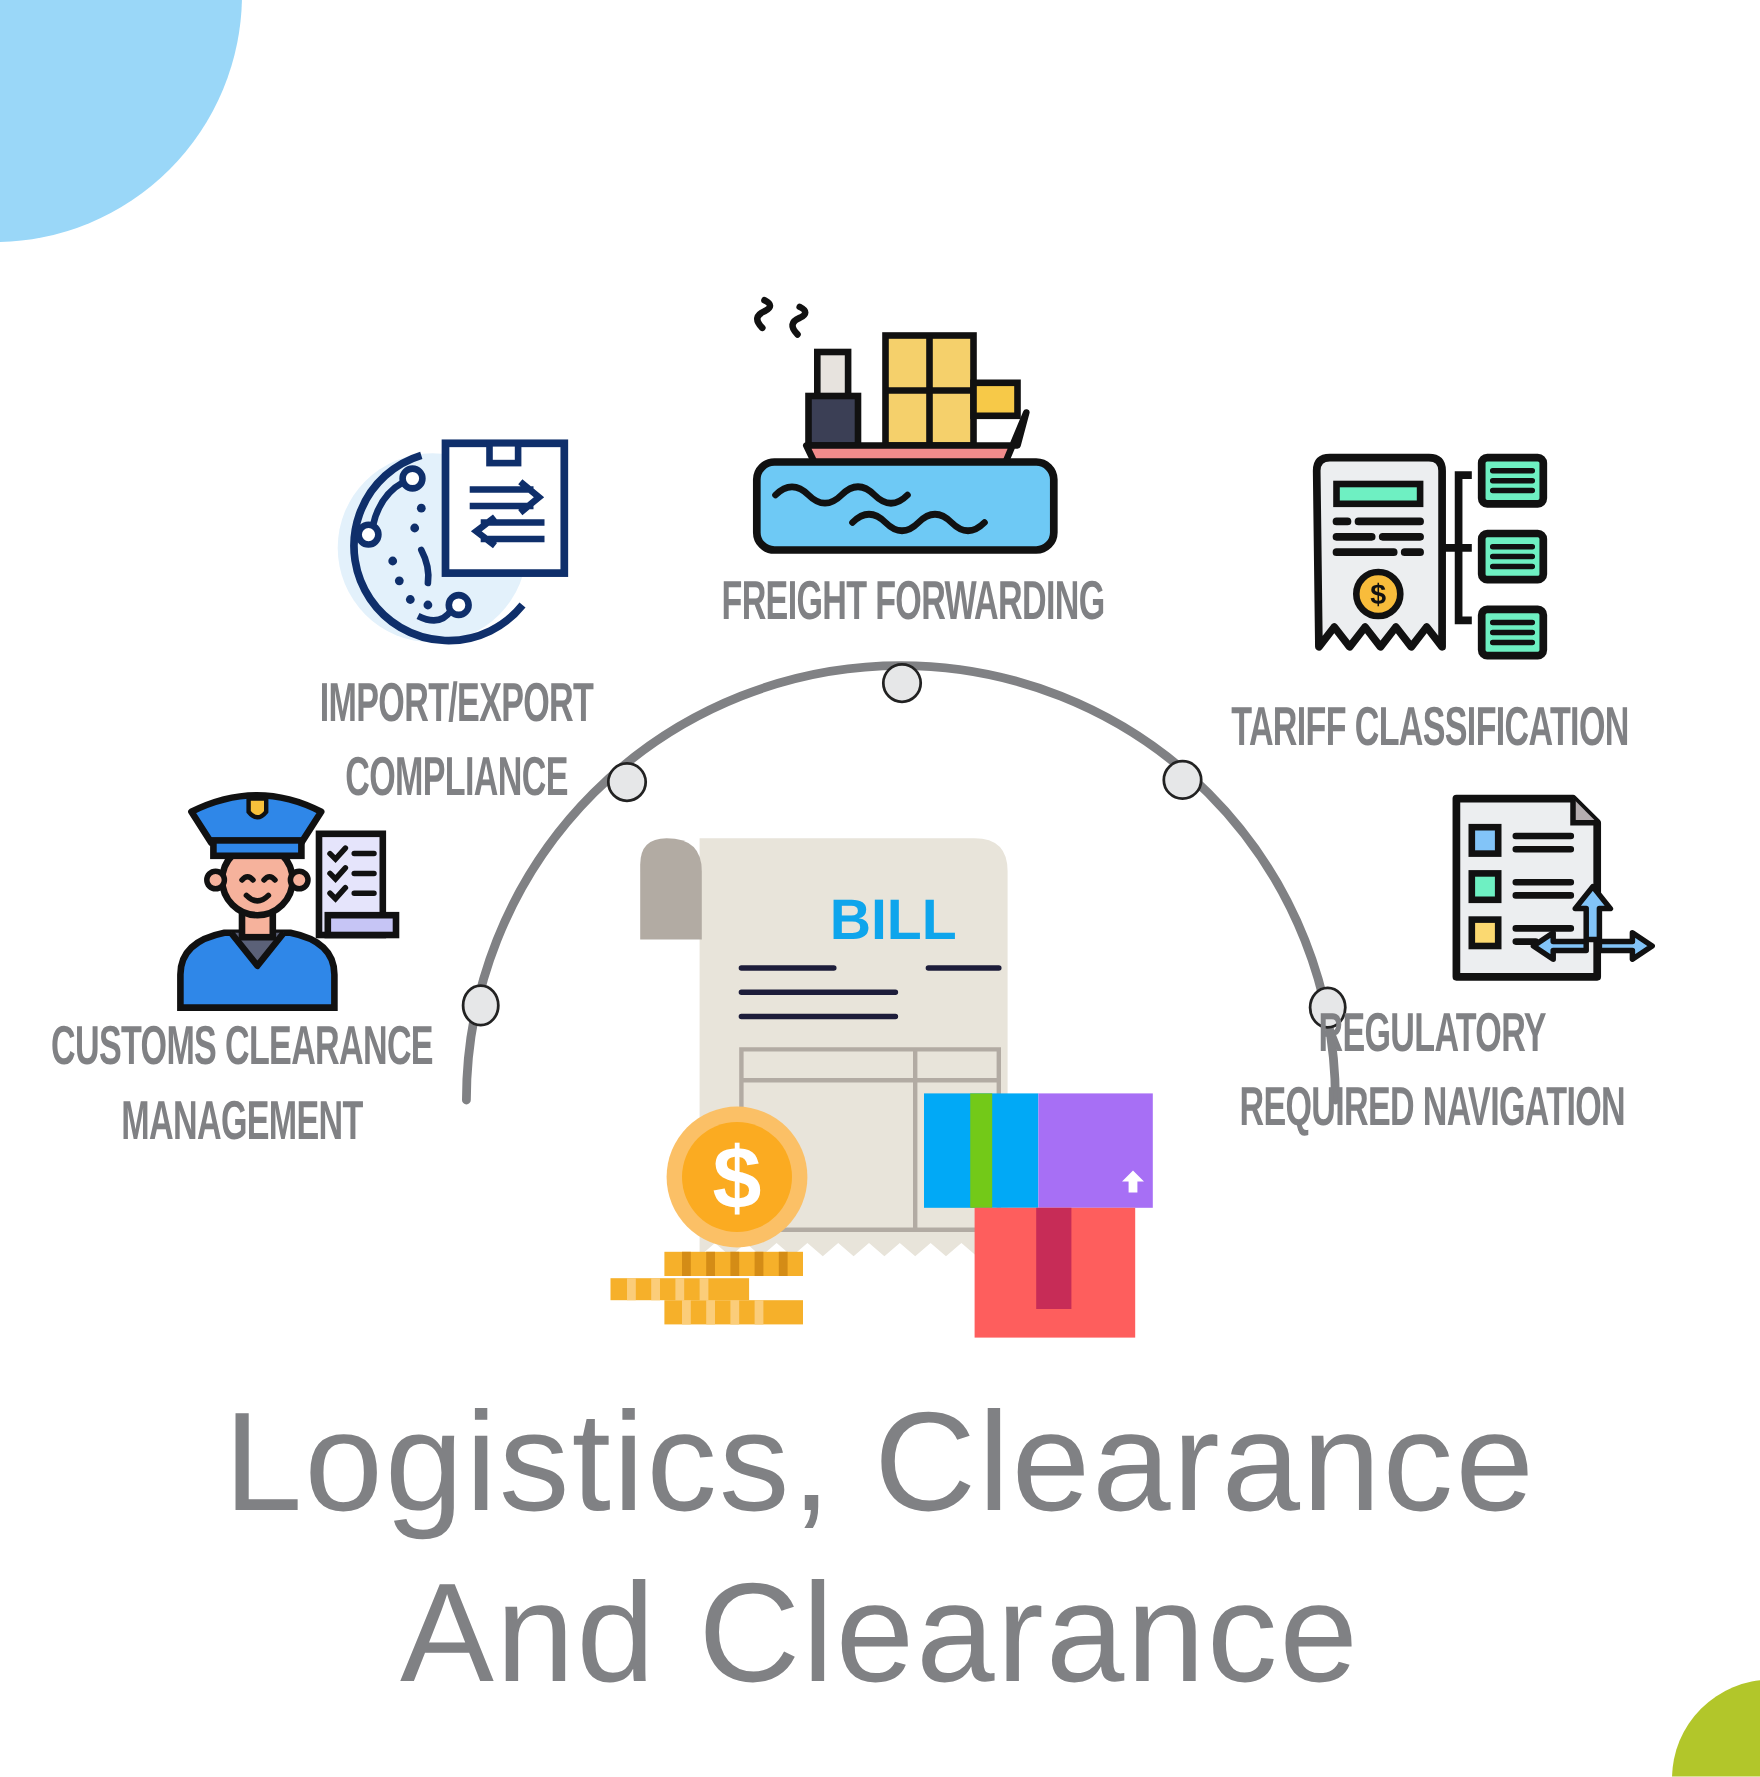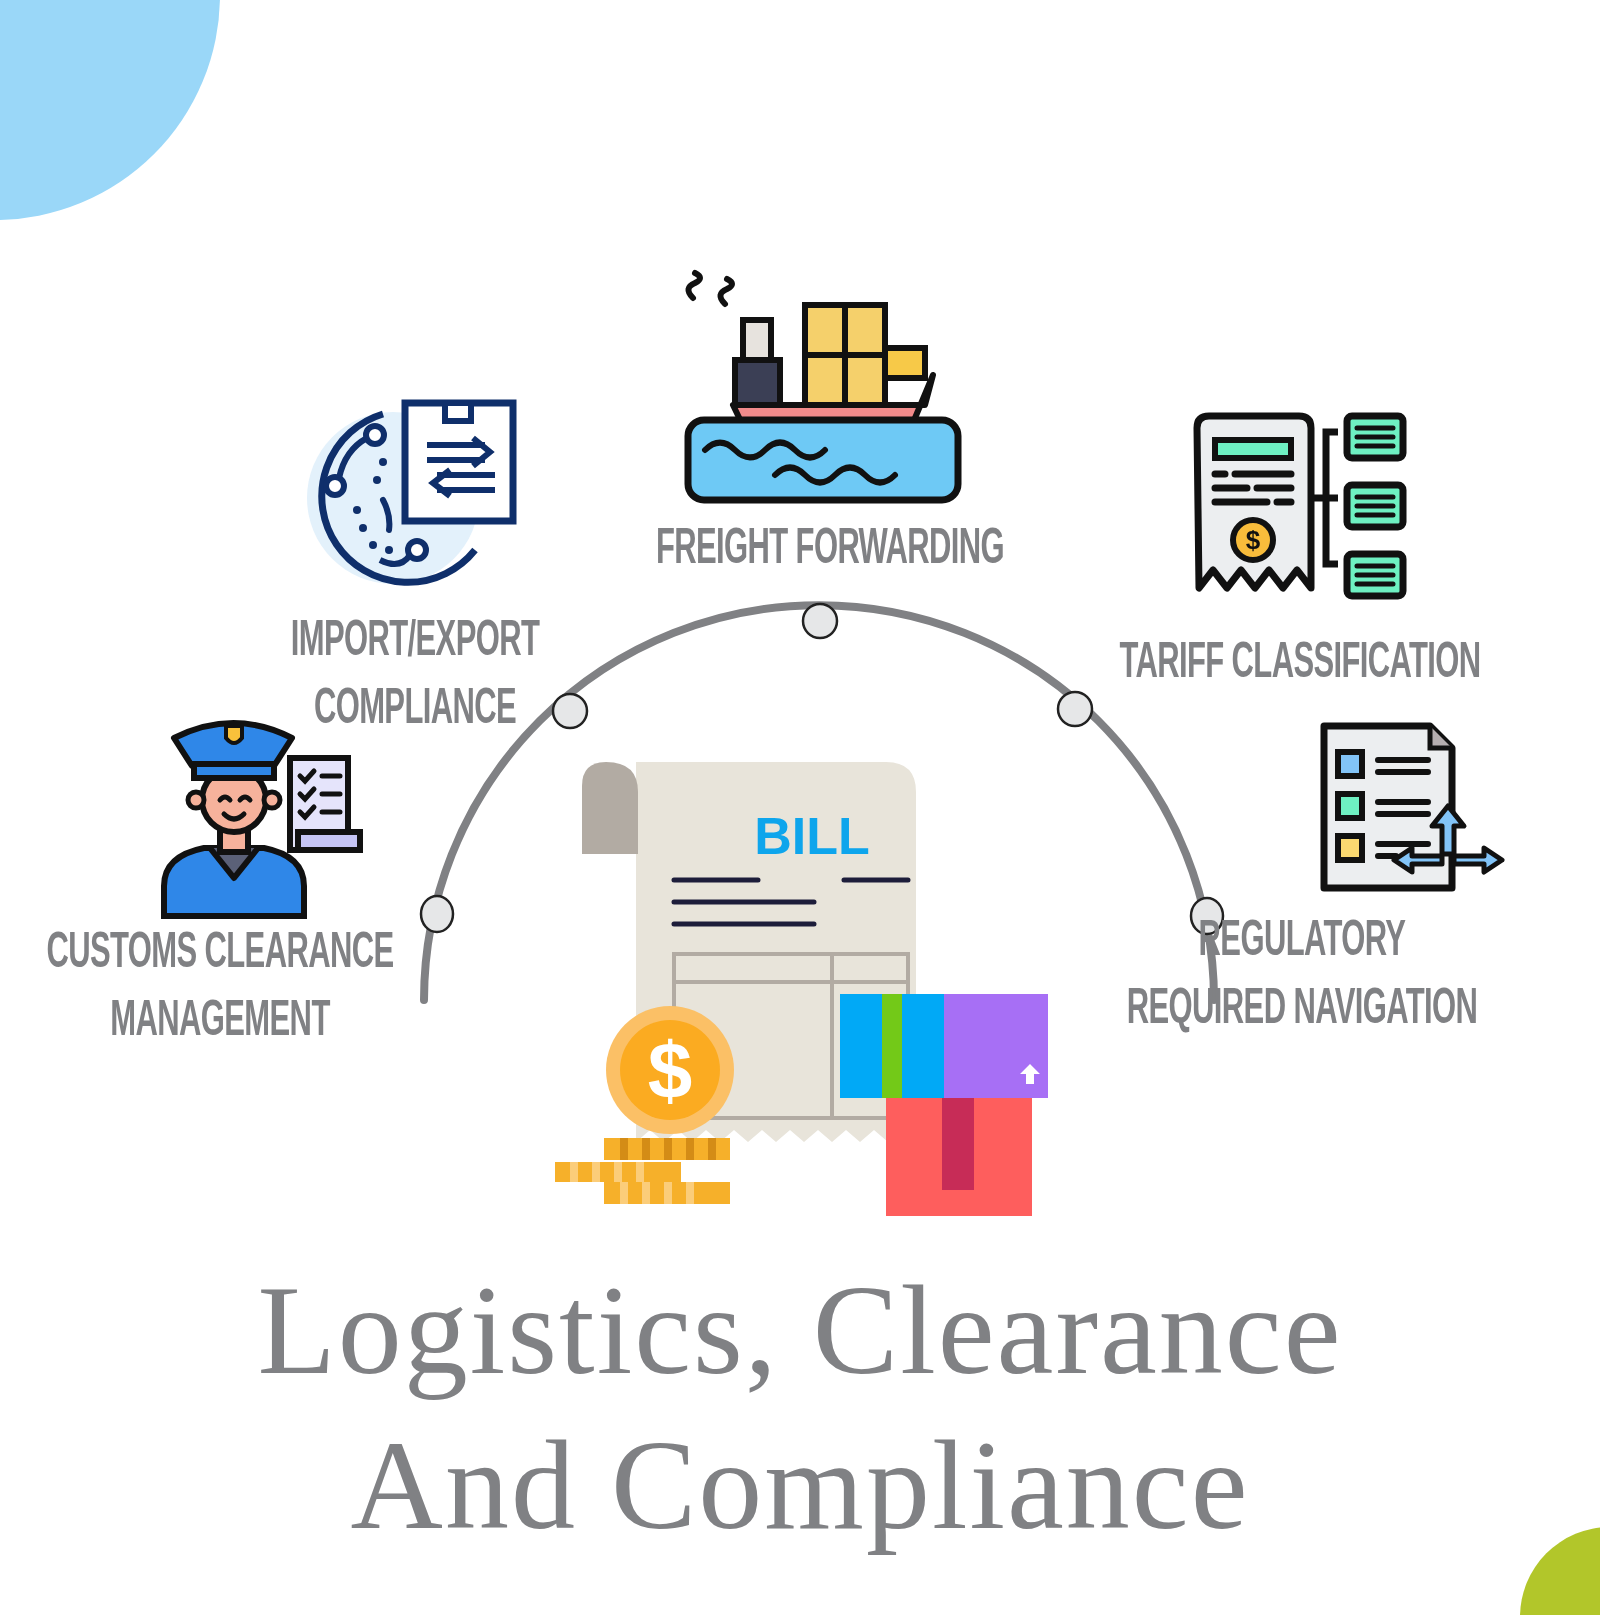--- a/index.html
+++ b/index.html
@@ -7,21 +7,21 @@
   .abs { position:absolute; }
   .corner-blue { left:-230px; top:-230px; width:450px; height:450px; border-radius:50%; background:#9ad7f8; }
   .corner-green { left:1520px; top:1527px; width:180px; height:180px; border-radius:50%; background:#b2c62a; }
   .label {
     position:absolute; color:#808184; font-family:"Liberation Sans", sans-serif; font-weight:700;
     text-align:center; letter-spacing:-1px; line-height:68px; font-size:50px;
     transform:scaleX(0.62); transform-origin:center top; white-space:nowrap;
   }
   .title {
     position:absolute; left:0; width:1600px; text-align:center; color:#808184;
-    font-family:Liberation Serif, serif; font-size:128px; line-height:160px; letter-spacing:2px;
+    font-family:Liberation Sans, sans-serif; font-size:128px; line-height:160px; letter-spacing:2px;
   }
   svg { position:absolute; overflow:visible; }
 </style>
 </head>
 <body>
 
 <div class="abs corner-blue"></div>
 <div class="abs corner-green"></div>
 
 <svg width="1600" height="1615" style="left:0;top:0;">
@@ -165,13 +165,13 @@
     </g>
   <rect x="270" y="232" width="104" height="104" fill="#01a9f6"></rect>
   <rect x="312" y="232" width="20" height="104" fill="#73c918"></rect>
   <rect x="374" y="232" width="104" height="104" fill="#a76ff5"></rect>
   <path d="M456 322 v-10 h-6 l10 -10 10 10 h-6 v10 z" fill="#fff"></path>
   <rect x="316" y="336" width="146" height="118" fill="#fe5e5d"></rect>
   <rect x="372" y="336" width="32" height="92" fill="#c72c57"></rect>
 </svg>
 
 <div class="title" style="top:1250px;">Logistics, Clearance</div>
-<div class="title" style="top:1405px;">And Compliance</div>
+<div class="title" style="top:1405px;">And Clearance</div>
 
 </body></html>

